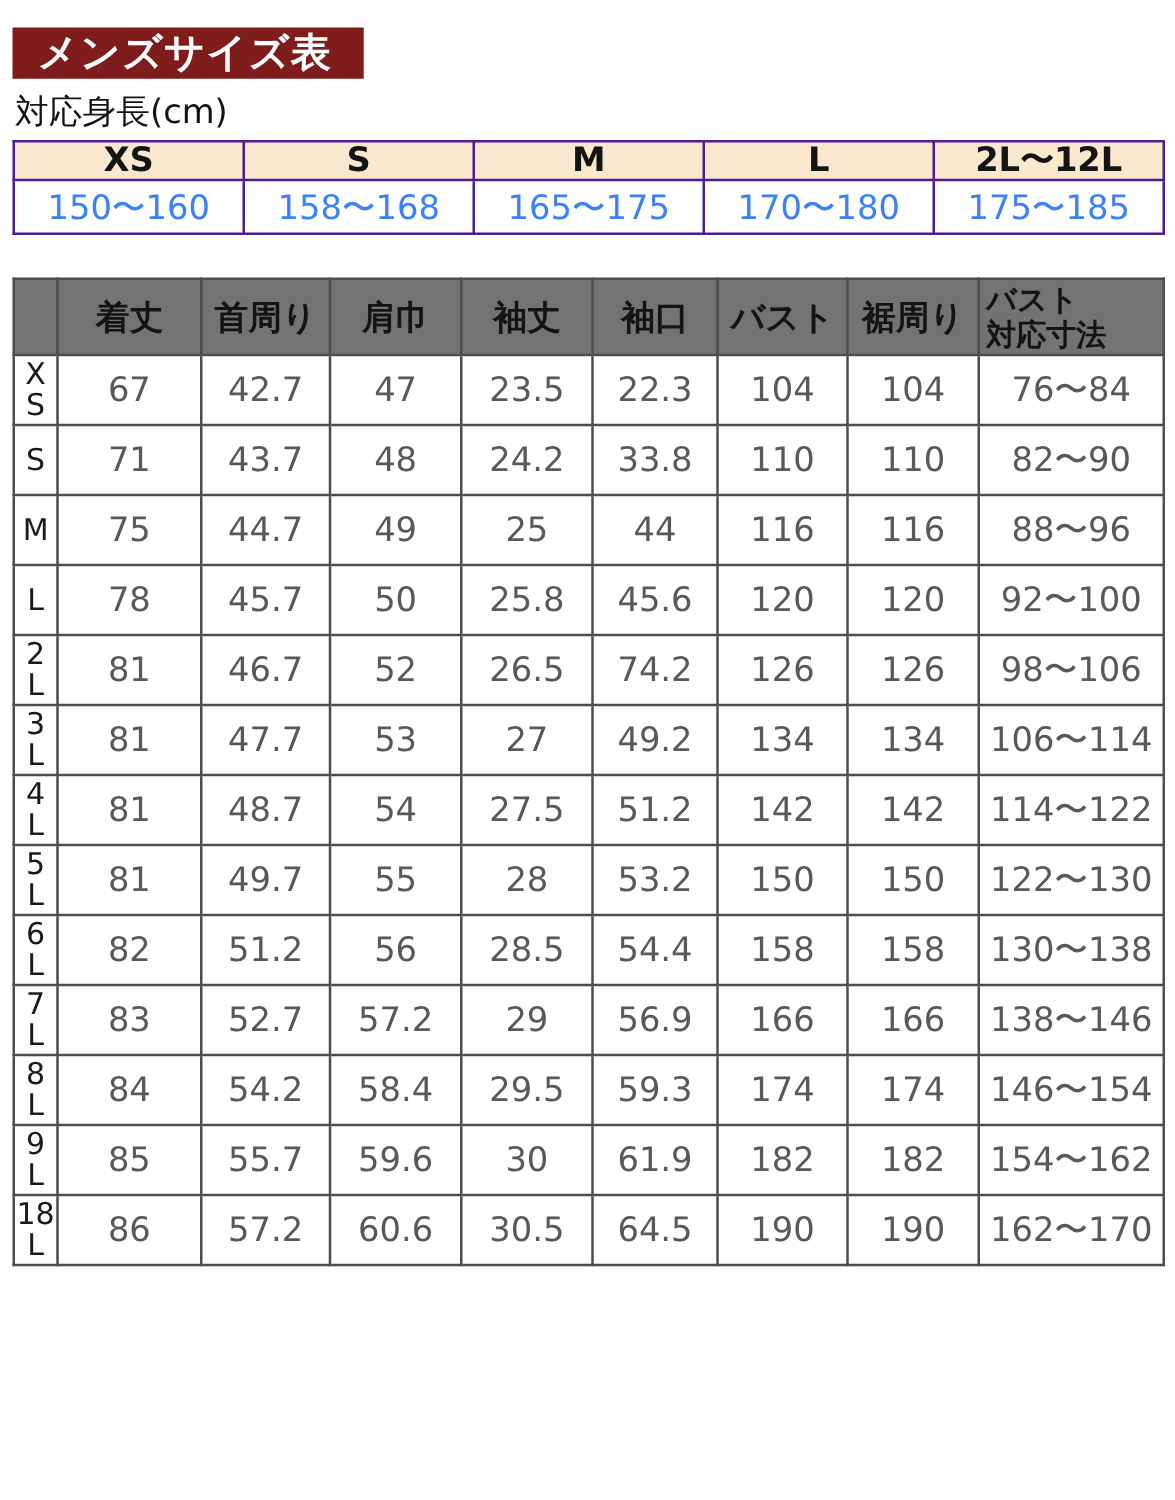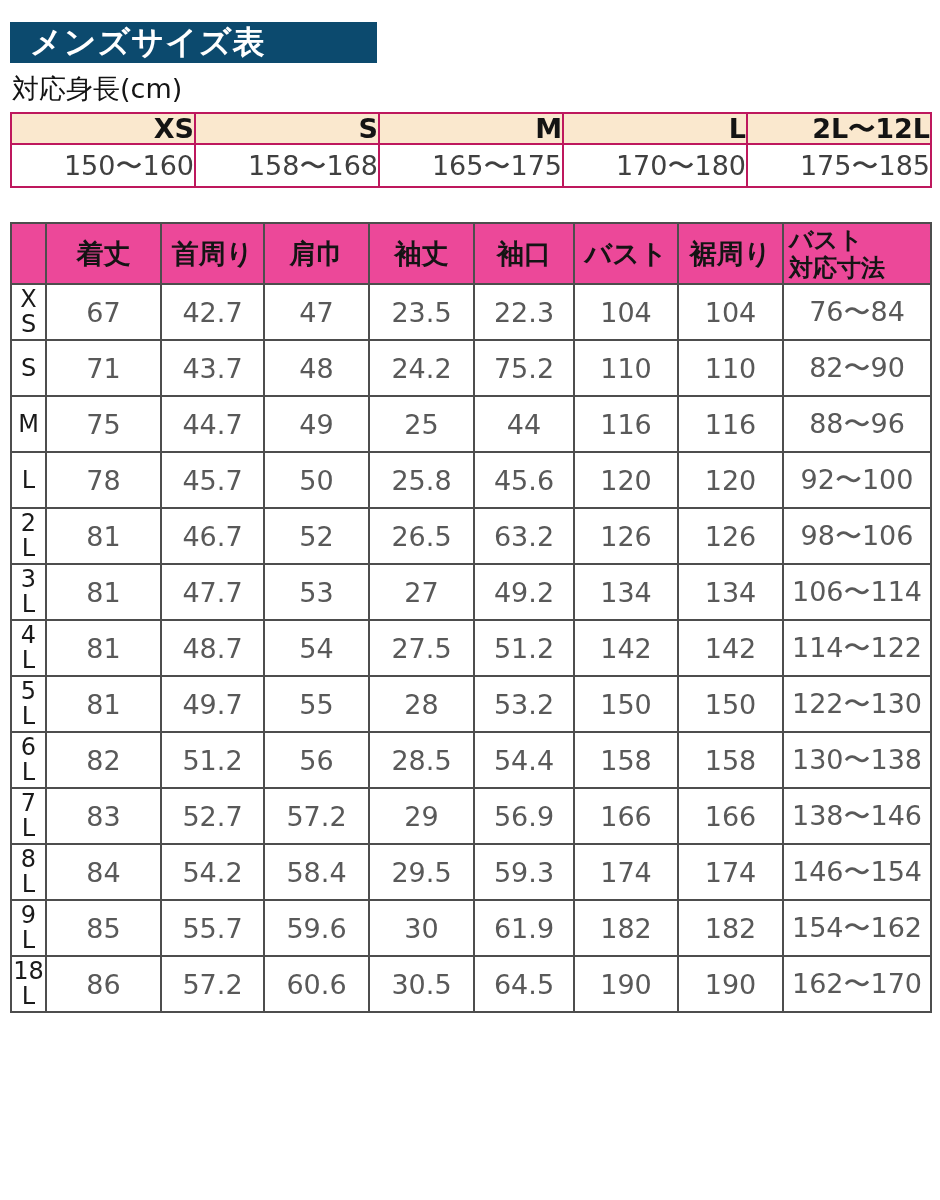--- a/index.html
+++ b/index.html
@@ -6,22 +6,22 @@
   .canvas{
     position:relative;
     width:940px;height:1200px;
     background:#ffffff;
     font-family:"DejaVu Sans", sans-serif;
     overflow:hidden;
   }
   
   .title-bar{
     position:absolute;left:10px;top:22px;
-    width:367px;height:41px;
-    background:#0c4a6e;
+    width:281px;height:41px;
+    background:#7f1d1d;
   }
   .title-bar .title-text{
     display:block;
     color:#ffffff;
     font-size:32px;
     font-weight:bold;
     line-height:41px;
     padding-left:20px;
     letter-spacing:1px;
     white-space:nowrap;
@@ -35,53 +35,53 @@
     white-space:nowrap;
   }
   
   .height-table{
     position:absolute;left:10px;top:112px;
     width:920px;
     border-collapse:collapse;
     table-layout:fixed;
   }
   .height-table th,.height-table td{
-    border:2px solid #be185d;
+    border:2px solid #4c1d95;
     padding:0;
-    text-align:right;
+    text-align:center;
     vertical-align:middle;
   }
   .height-table th{
     background:#FAE8CE;
     color:#141414;
     font-weight:bold;
     font-size:27px;
     height:29px;
     line-height:29px;
   }
   .height-table td{
     background:#ffffff;
-    color:#404040;
+    color:#3b82f6;
     font-size:27px;
     height:41px;
   }
   
   .size-table{
     position:absolute;left:10px;top:222px;
     width:920px;
     border-collapse:collapse;
     table-layout:fixed;
   }
   .size-table th,.size-table td{
     border:2px solid #4D4D4D;
     padding:0;
     vertical-align:middle;
   }
   .size-table thead th{
-    background:#ec4899;
+    background:#737373;
     color:#141414;
     font-weight:bold;
     font-size:27px;
     height:59px;
     text-align:center;
     margin-left:32px;
   }
   .size-table thead th.bust-header{
     text-align:left;
     font-size:24px;
@@ -184,21 +184,21 @@
           <td>104</td>
           <td>104</td>
           <td>76〜84</td>
         </tr>
         <tr>
           <th class="row-label">S</th>
           <td>71</td>
           <td>43.7</td>
           <td>48</td>
           <td>24.2</td>
-          <td>75.2</td>
+          <td>33.8</td>
           <td>110</td>
           <td>110</td>
           <td>82〜90</td>
         </tr>
         <tr>
           <th class="row-label">M</th>
           <td>75</td>
           <td>44.7</td>
           <td>49</td>
           <td>25</td>
@@ -218,21 +218,21 @@
           <td>120</td>
           <td>92〜100</td>
         </tr>
         <tr>
           <th class="row-label">2
 L</th>
           <td>81</td>
           <td>46.7</td>
           <td>52</td>
           <td>26.5</td>
-          <td>63.2</td>
+          <td>74.2</td>
           <td>126</td>
           <td>126</td>
           <td>98〜106</td>
         </tr>
         <tr>
           <th class="row-label">3
 L</th>
           <td>81</td>
           <td>47.7</td>
           <td>53</td>

